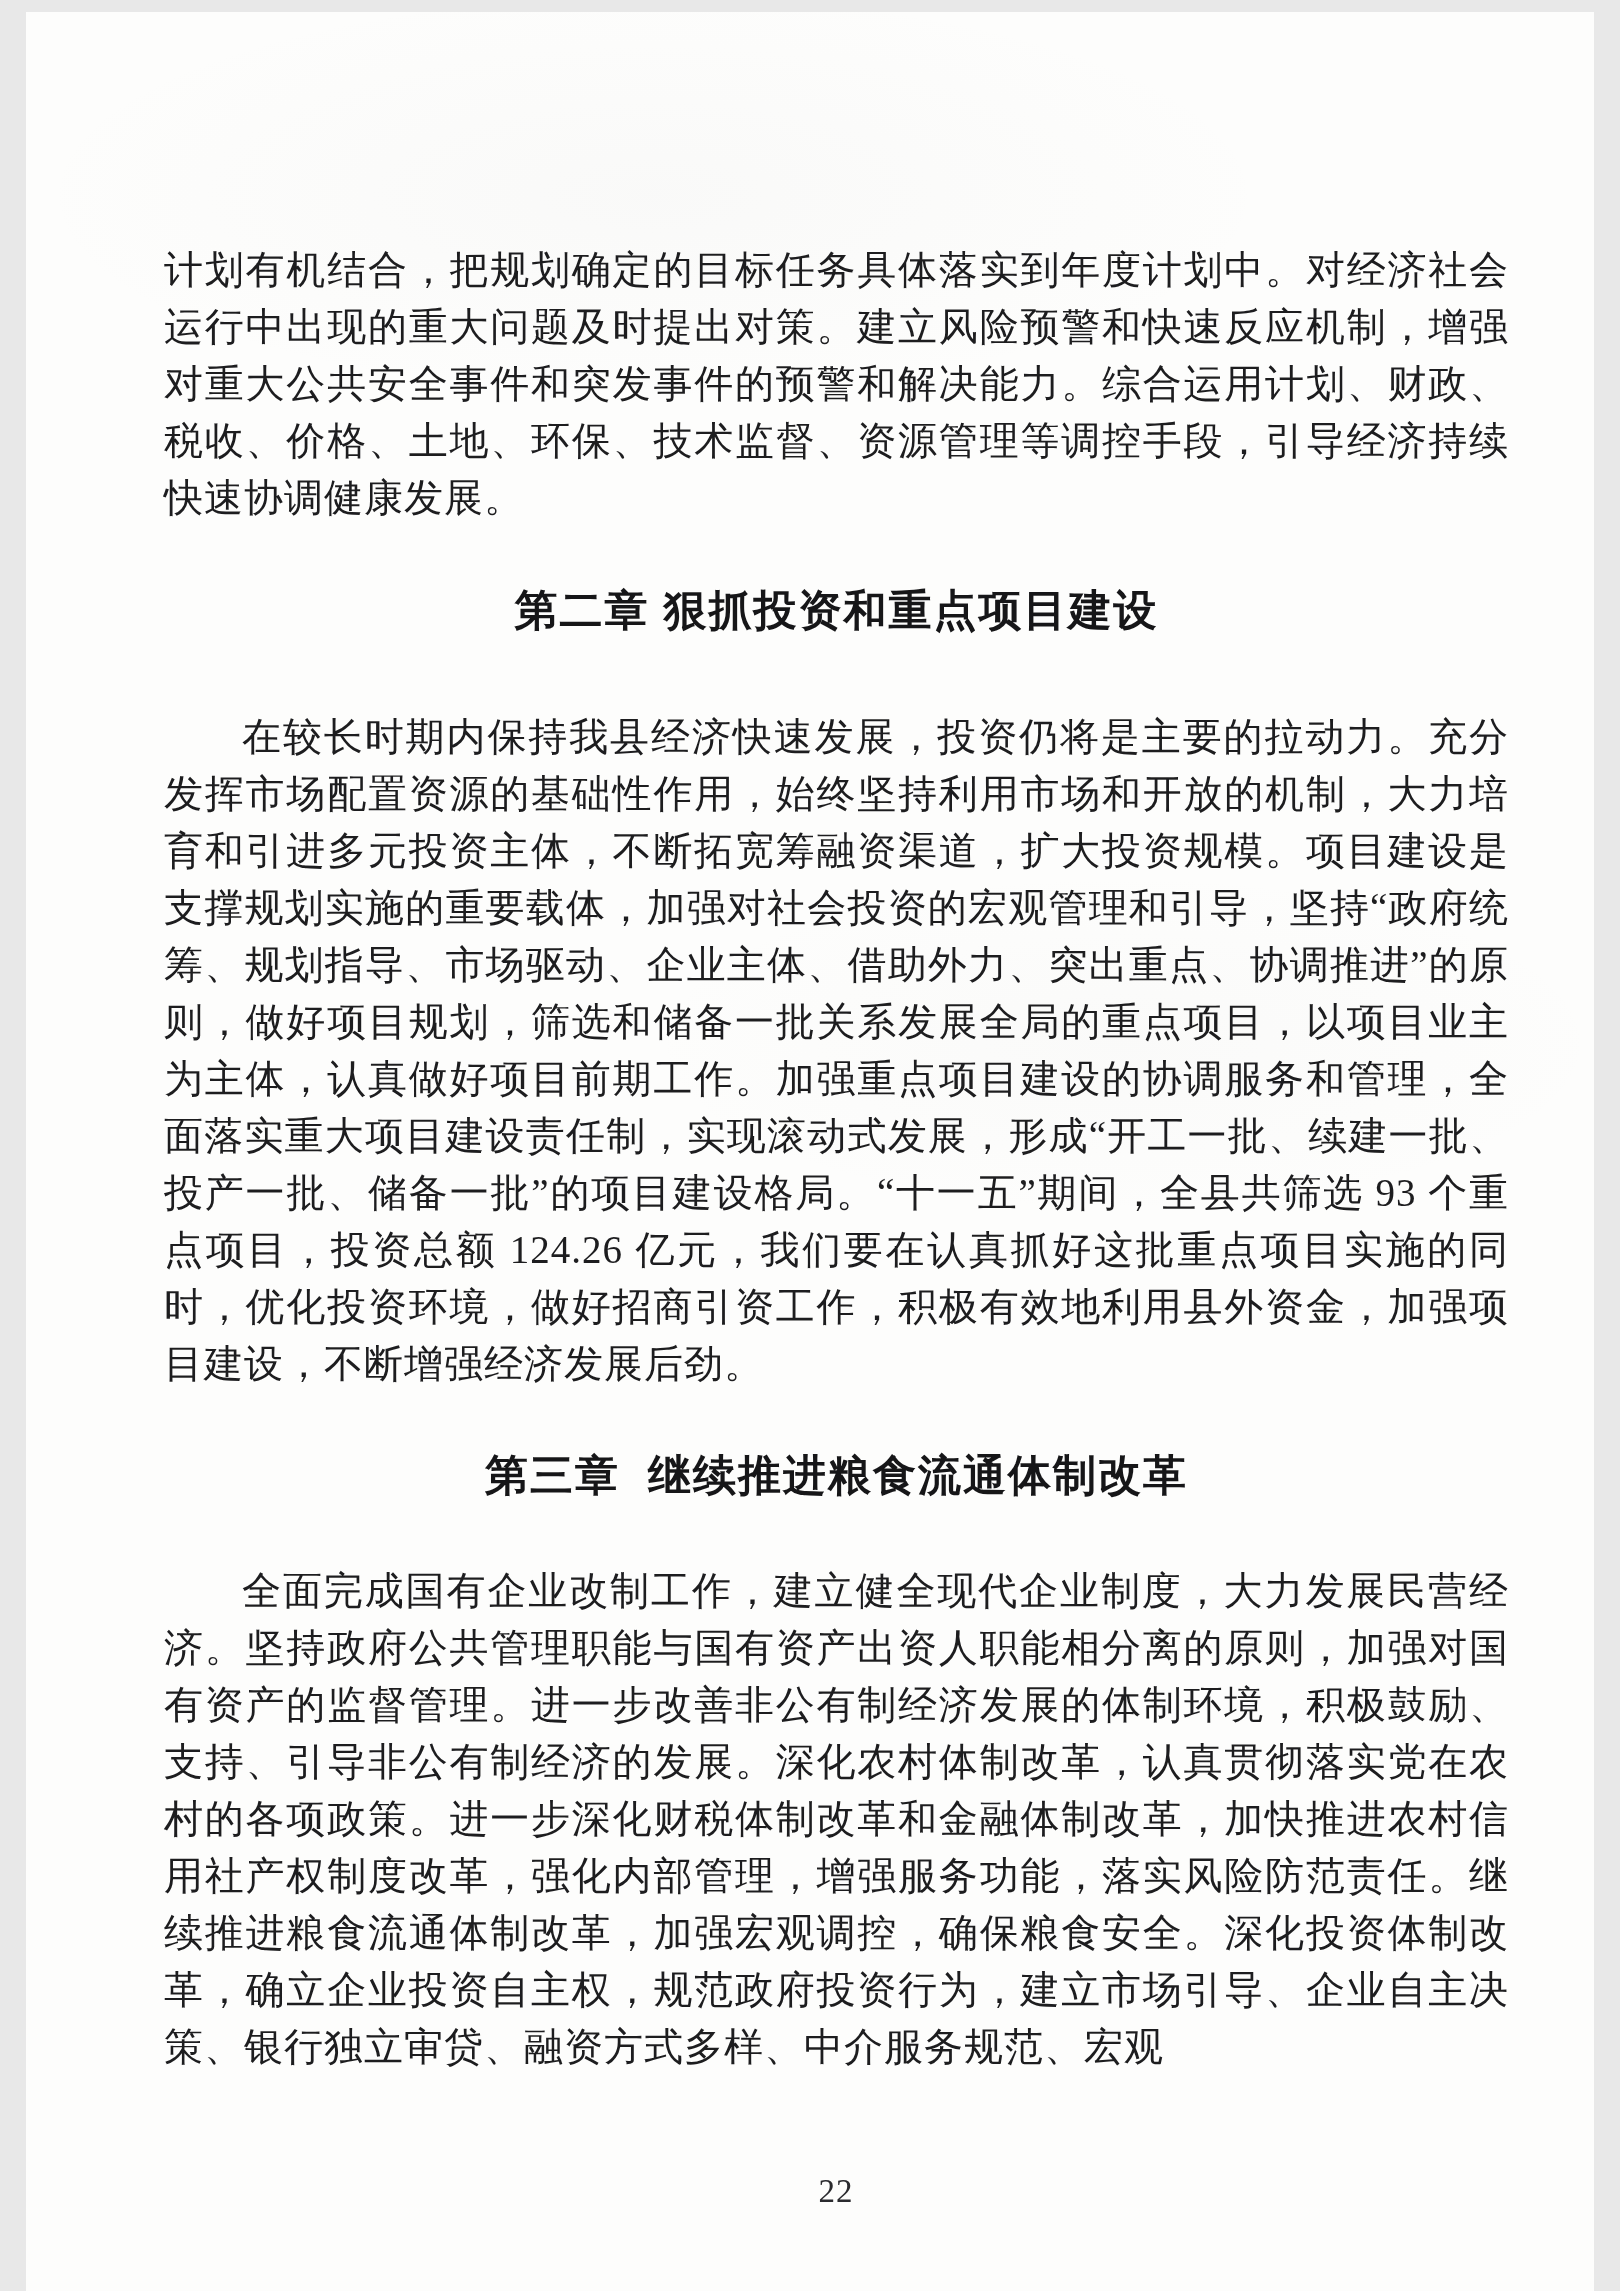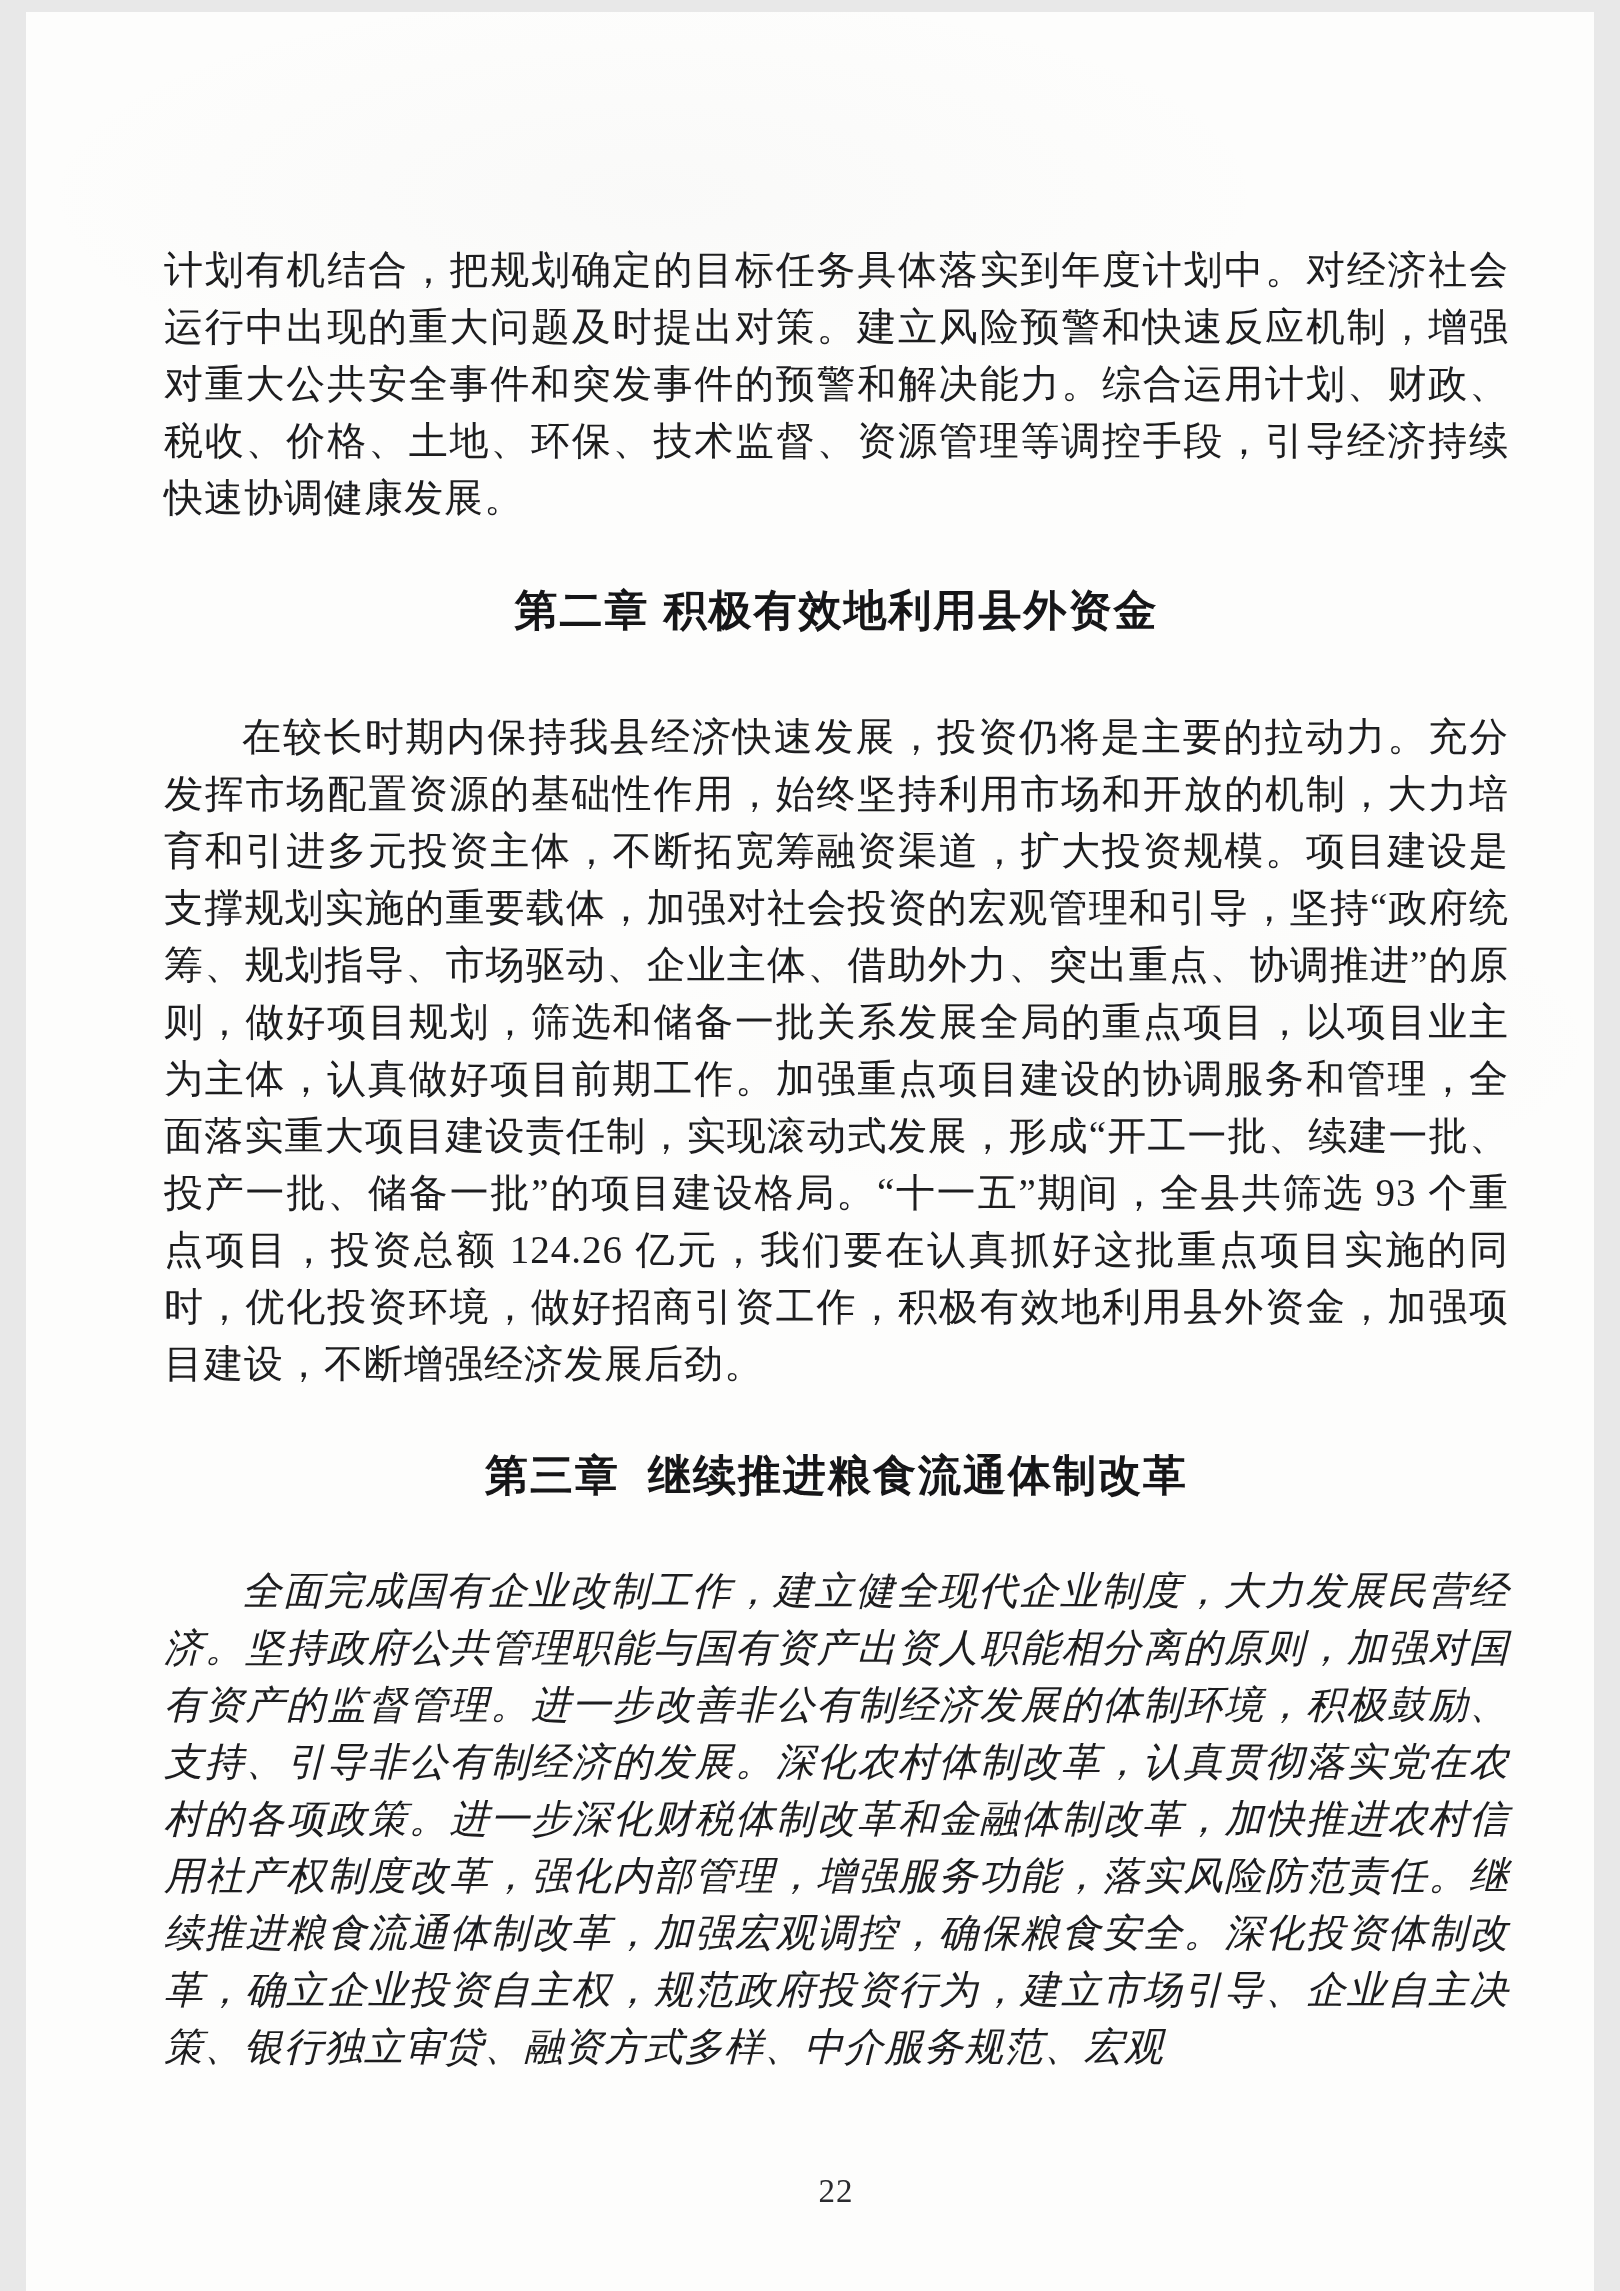--- a/index.html
+++ b/index.html
@@ -46,41 +46,41 @@
     line-height: 59px;
     text-align: center;
     letter-spacing: 2px;
     white-space: pre-wrap;
     color: #161618;
     margin: 0;
   }
   .heading-ch2 { margin-top: 55px; }
   .para-ch2    { margin-top: 68px; }
   .heading-ch3 { margin-top: 54px; }
-  .para-ch3    { margin-top: 57px; font-style: italic; }
+  .para-ch3    { margin-top: 57px; }
   .page-number {
     position: absolute;
     top: 2161px;
     left: 0;
     width: 1620px;
     text-align: center;
     font-size: 33px;
     color: #2a2a2e;
     letter-spacing: 1px;
   }
 </style>
 </head>
 <body>
 
 <div class="page">
   <div class="content">
 
     <p class="body-para intro-para">计划有机结合，把规划确定的目标任务具体落实到年度计划中。对经济社会运行中出现的重大问题及时提出对策。建立风险预警和快速反应机制，增强对重大公共安全事件和突发事件的预警和解决能力。综合运用计划、财政、税收、价格、土地、环保、技术监督、资源管理等调控手段，引导经济持续快速协调健康发展。</p>
 
-    <h2 class="chapter-heading heading-ch2">第二章 积极有效地利用县外资金</h2>
+    <h2 class="chapter-heading heading-ch2">第二章 狠抓投资和重点项目建设</h2>
 
     <p class="body-para indent para-ch2">在较长时期内保持我县经济快速发展，投资仍将是主要的拉动力。充分发挥市场配置资源的基础性作用，始终坚持利用市场和开放的机制，大力培育和引进多元投资主体，不断拓宽筹融资渠道，扩大投资规模。项目建设是支撑规划实施的重要载体，加强对社会投资的宏观管理和引导，坚持“政府统筹、规划指导、市场驱动、企业主体、借助外力、突出重点、协调推进”的原则，做好项目规划，筛选和储备一批关系发展全局的重点项目，以项目业主为主体，认真做好项目前期工作。加强重点项目建设的协调服务和管理，全面落实重大项目建设责任制，实现滚动式发展，形成“开工一批、续建一批、投产一批、储备一批”的项目建设格局。“十一五”期间，全县共筛选 93 个重点项目，投资总额 124.26 亿元，我们要在认真抓好这批重点项目实施的同时，优化投资环境，做好招商引资工作，积极有效地利用县外资金，加强项目建设，不断增强经济发展后劲。</p>
 
     <h2 class="chapter-heading heading-ch3">第三章  继续推进粮食流通体制改革</h2>
 
     <p class="body-para indent para-ch3">全面完成国有企业改制工作，建立健全现代企业制度，大力发展民营经济。坚持政府公共管理职能与国有资产出资人职能相分离的原则，加强对国有资产的监督管理。进一步改善非公有制经济发展的体制环境，积极鼓励、支持、引导非公有制经济的发展。深化农村体制改革，认真贯彻落实党在农村的各项政策。进一步深化财税体制改革和金融体制改革，加快推进农村信用社产权制度改革，强化内部管理，增强服务功能，落实风险防范责任。继续推进粮食流通体制改革，加强宏观调控，确保粮食安全。深化投资体制改革，确立企业投资自主权，规范政府投资行为，建立市场引导、企业自主决策、银行独立审贷、融资方式多样、中介服务规范、宏观</p>
 
   </div>
 
   <div class="page-number">22</div>

